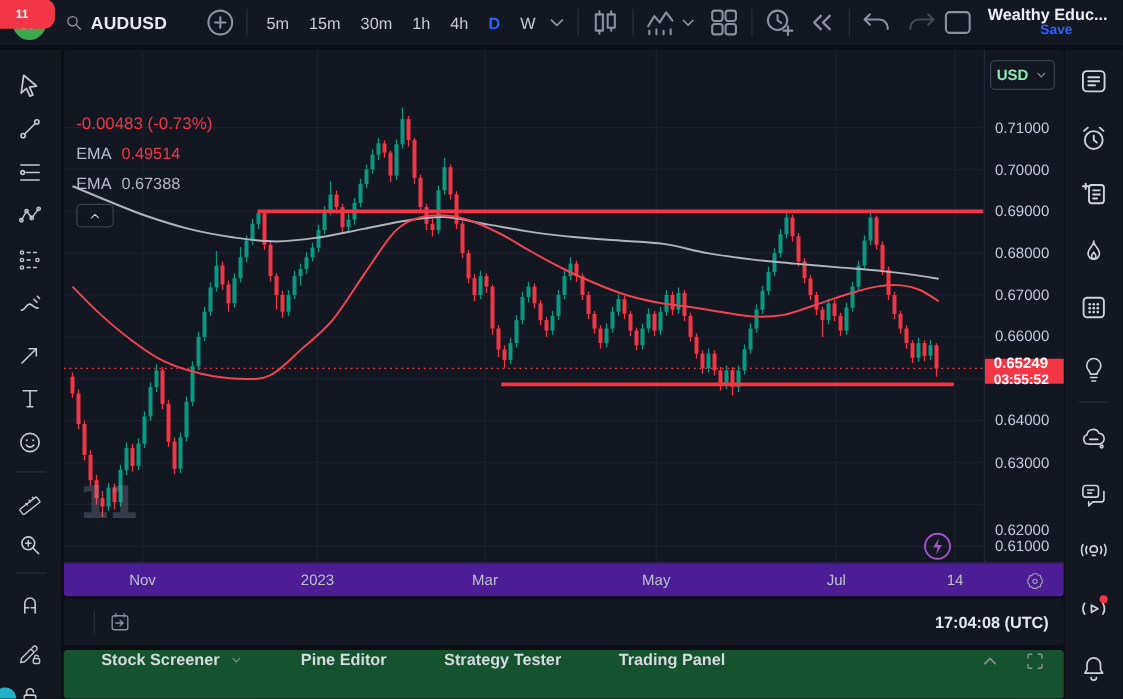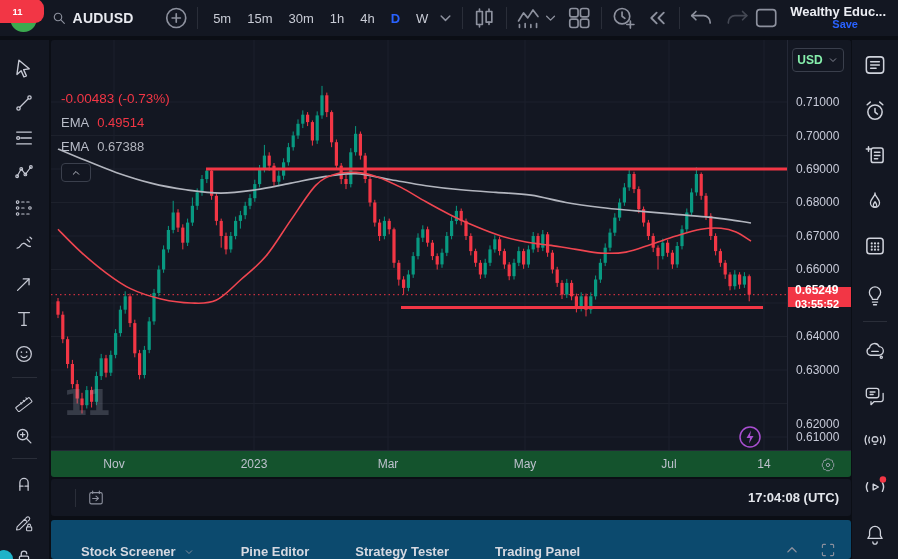--- a/index.html
+++ b/index.html
@@ -50,31 +50,31 @@
     letter-spacing:-2px;z-index:1;font-family:"DejaVu Sans",sans-serif;}
   .purple-flash{position:absolute;left:687px;top:385px;width:24px;height:24px;z-index:6;cursor:pointer;color:#a94fd1;}
   .price-axis{position:absolute;left:736px;top:0;width:64px;height:410px;border-left:1px solid #242836;z-index:4;background:#131722;}
   .pa-label{position:absolute;left:8px;height:16px;line-height:16px;font-size:12px;color:#c8cbd9;}
   .usd-select{position:absolute;left:4px;top:8px;width:52px;height:24px;border:1px solid #3a3f4c;border-radius:4px;
     display:flex;align-items:center;justify-content:center;gap:4px;color:#86efac;font-size:12px;font-weight:600;cursor:pointer;box-sizing:border-box;}
   .price-tag{position:absolute;left:0px;top:247px;width:64px;height:20px;background:#f23645;color:#fff;z-index:6;
     display:flex;flex-direction:column;justify-content:center;padding-left:7px;box-sizing:border-box;}
   .pt1{font-size:12px;font-weight:700;line-height:15px;}
   .pt2{font-size:11px;font-weight:600;line-height:13px;}
-  .date-axis{position:absolute;left:0;top:410px;width:800px;height:27px;border-top:1px solid #242836;background:#14532d;z-index:5;}
+  .date-axis{position:absolute;left:0;top:410px;width:800px;height:27px;border-top:1px solid #242836;background:#4c1d95;z-index:5;}
   .da-label{position:absolute;top:6px;transform:translateX(-50%);font-size:12px;color:#bdc1cd;}
   .gear{position:absolute;right:14px;top:5px;color:#9da1ae;cursor:pointer;}
   
   .tf-bar{position:absolute;left:51px;top:479px;width:800px;height:37px;background:#131722;border-radius:3px;
     display:flex;align-items:center;padding:0 12px 0 14px;box-sizing:border-box;}
   .range-btn{color:#cdd0da;font-size:12.5px;font-weight:600;padding:4px 7px;border-radius:5px;cursor:pointer;}
   .vsep2{width:1px;height:18px;background:#2a2e39;margin:0 10px;}
   .clock{color:#e3e6ec;font-size:13px;font-weight:600;cursor:pointer;}
-  .bottom-bar{position:absolute;left:51px;top:520px;width:800px;height:39px;background:#0c4a6e;border-radius:3px;
-    display:flex;align-items:flex-end;padding:0 14px 0 30px;box-sizing:border-box;gap:30px;}
+  .bottom-bar{position:absolute;left:51px;top:520px;width:800px;height:39px;background:#14532d;border-radius:3px;
+    display:flex;align-items:flex-start;padding:0 14px 0 30px;box-sizing:border-box;gap:30px;}
   .panel-item{display:flex;align-items:center;gap:7px;color:#d6d9e1;font-size:13px;font-weight:600;cursor:pointer;white-space:nowrap;}
   .bb-icons{display:flex;align-items:center;gap:18px;margin-left:auto;}
   
   .right-sidebar{position:absolute;left:852px;top:40px;width:46px;height:519px;background:#131722;}
   .side-btn{position:absolute;left:10px;width:26px;height:26px;color:#d0d3dc;cursor:pointer;}
   .side-sep{position:absolute;left:11px;width:24px;height:1px;background:#2a2e39;}
 </style>
 </head>
 <body>
 

